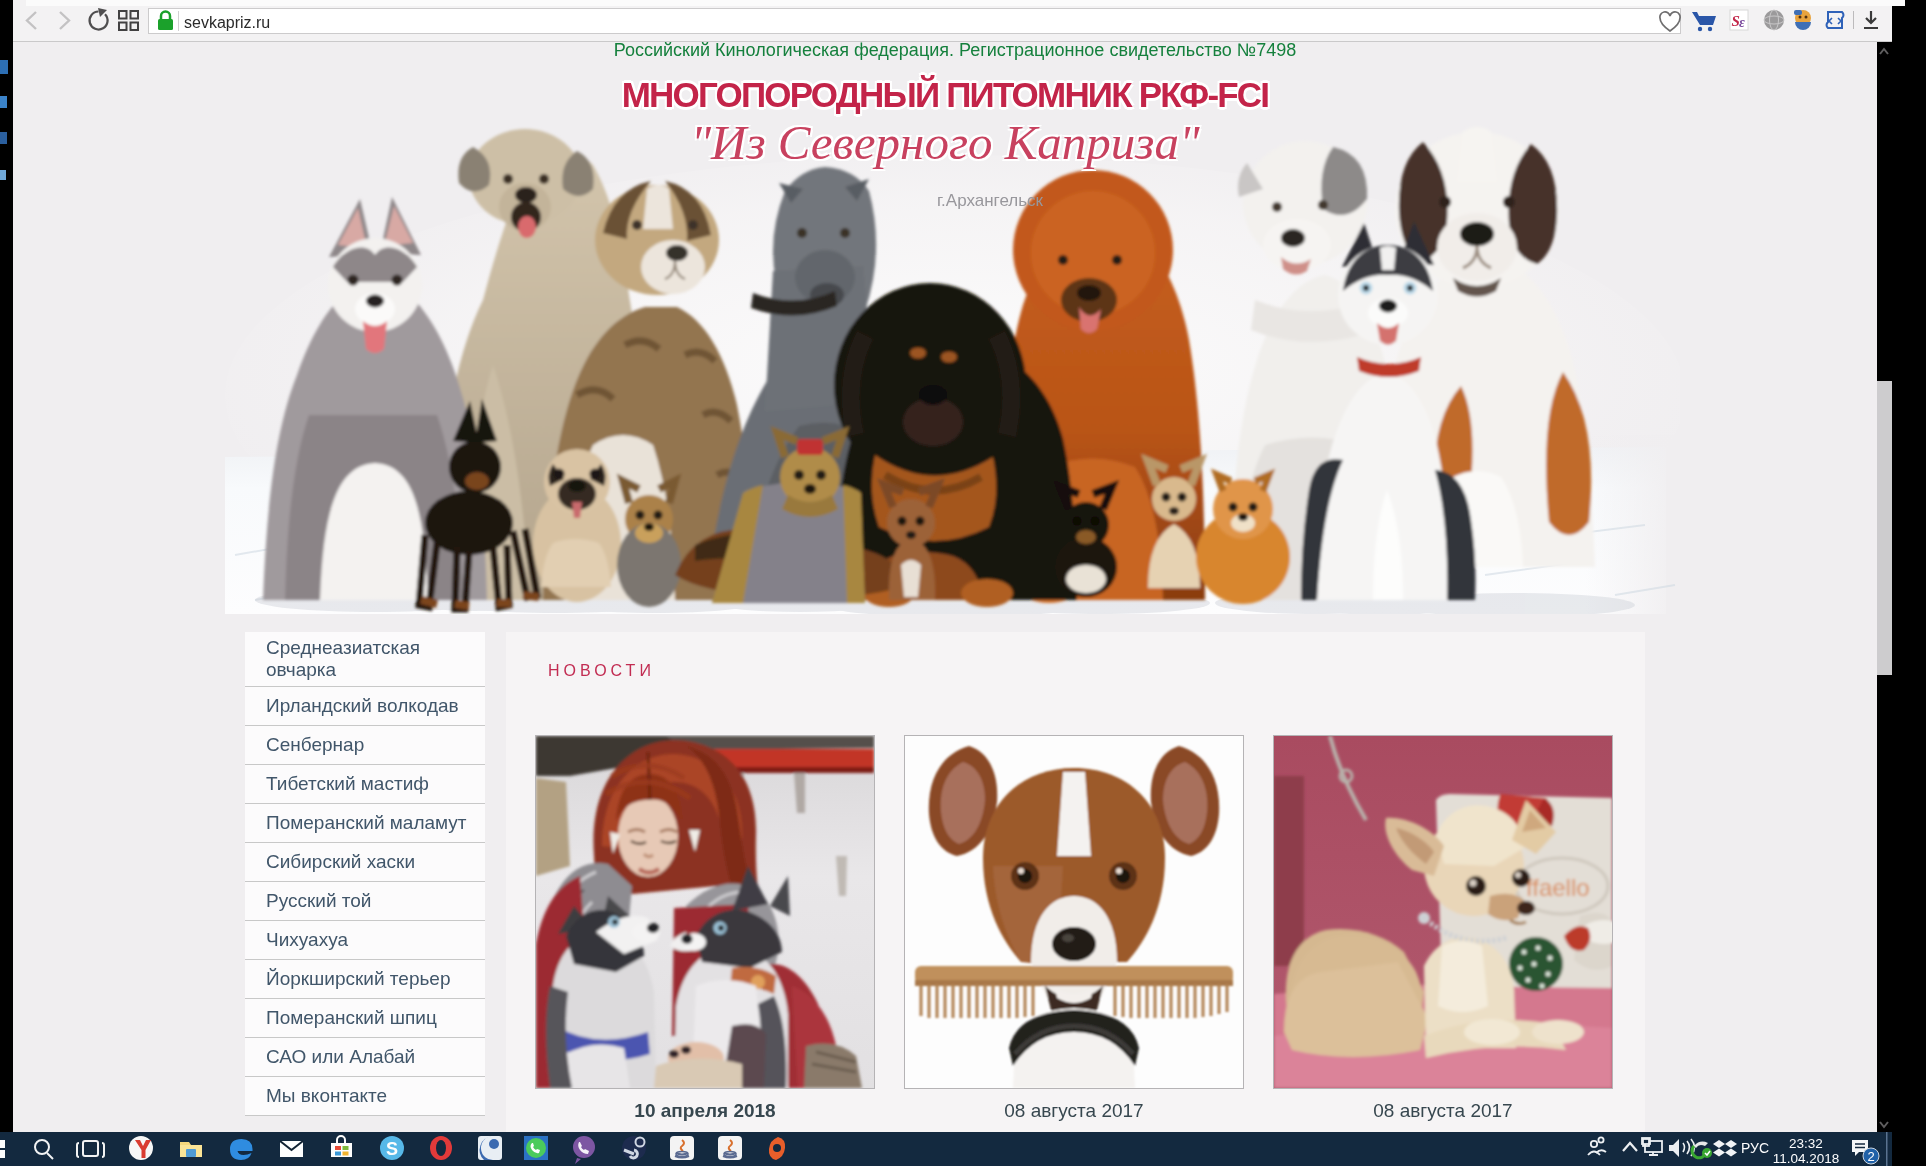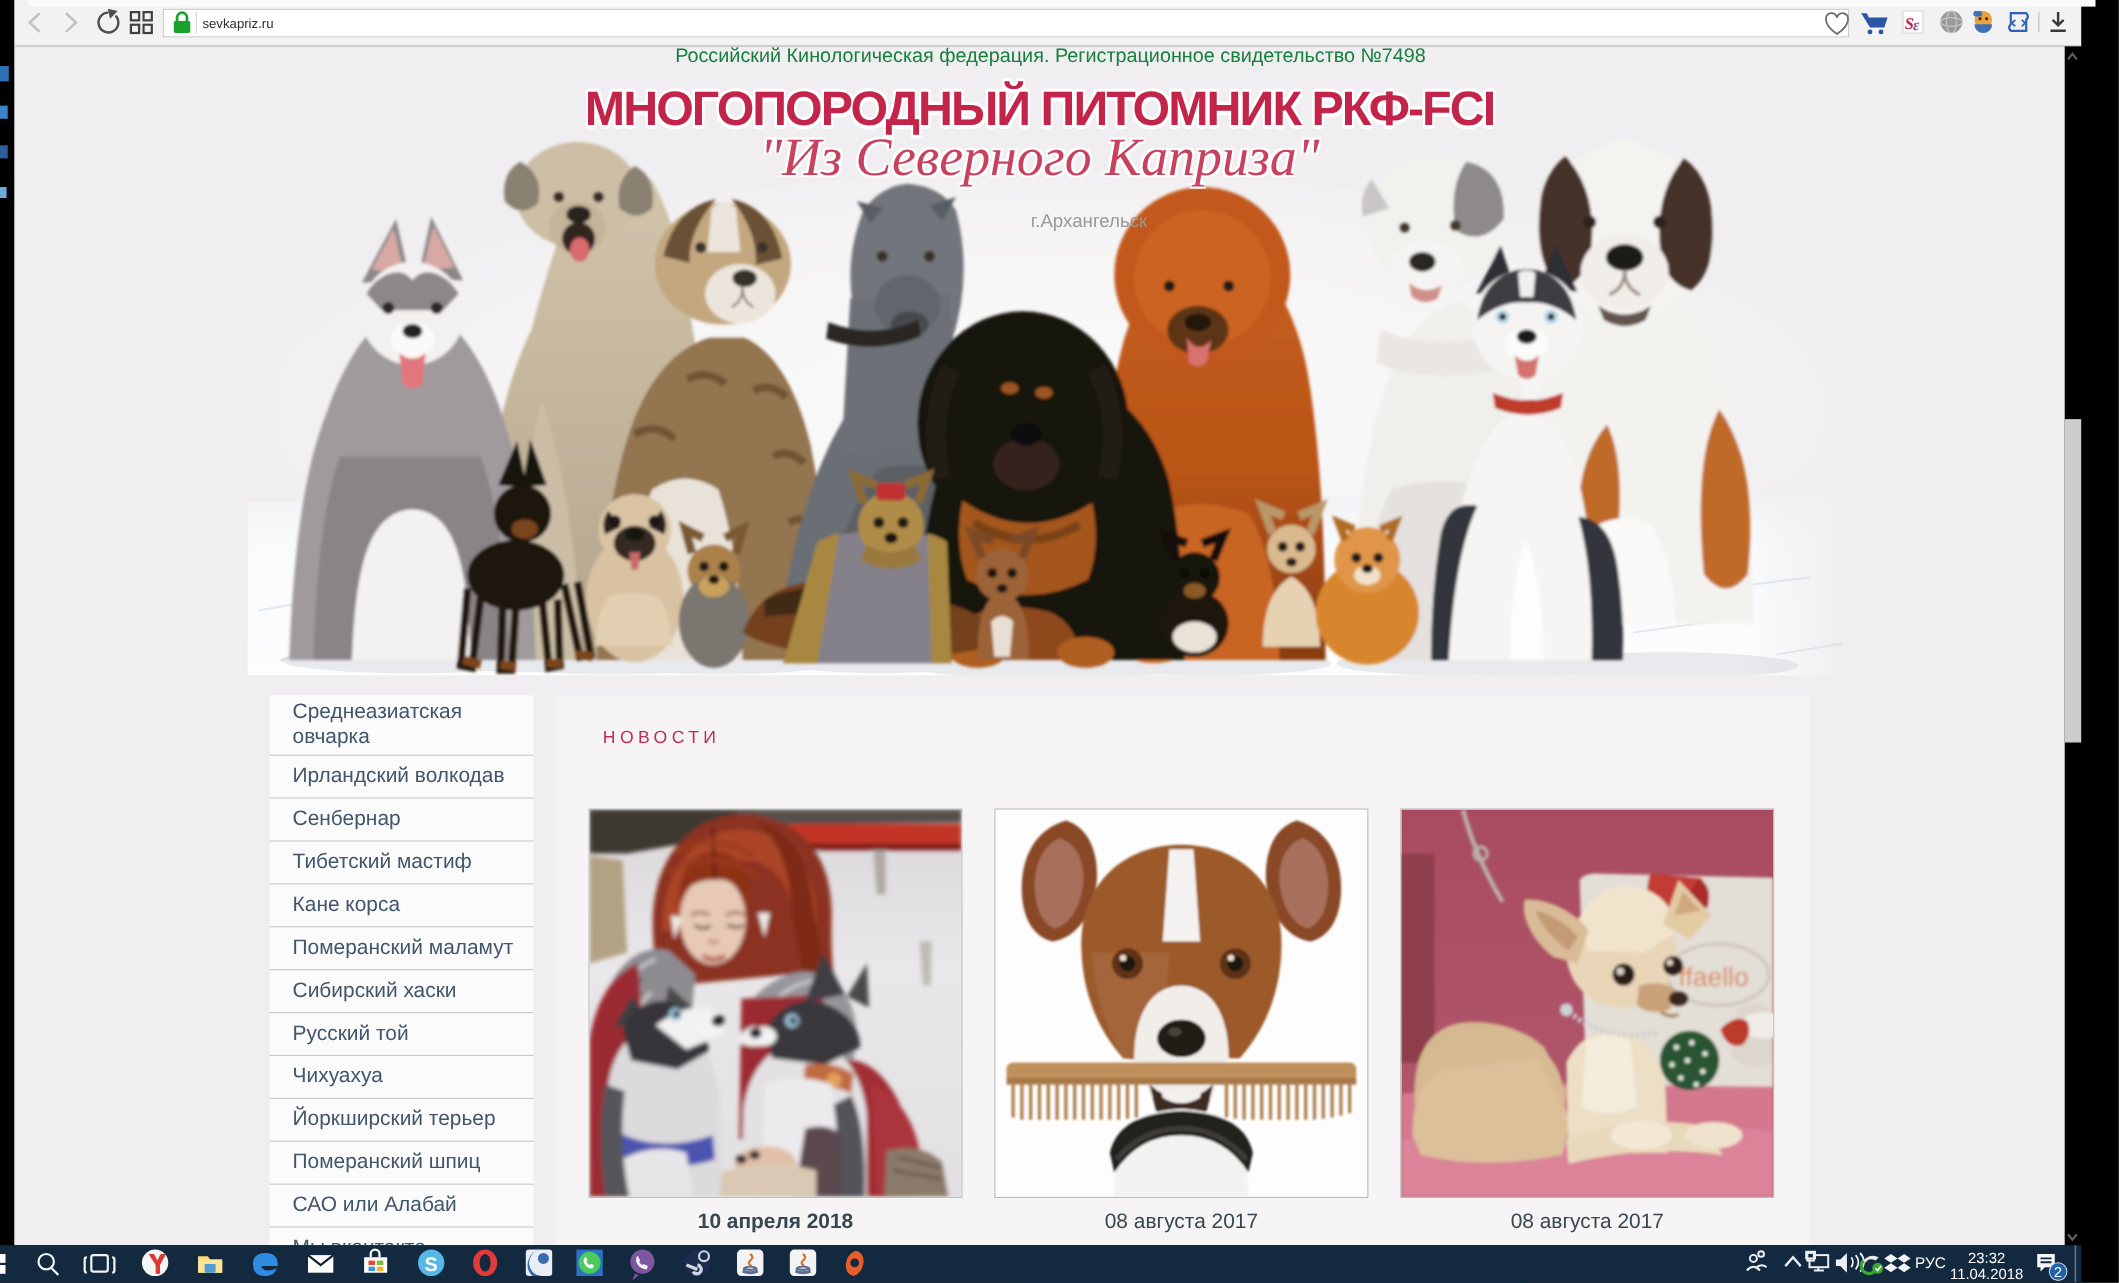--- a/index.html
+++ b/index.html
@@ -2,25 +2,25 @@
 <html><head>
 <meta charset="utf-8">
 <style>
   * { margin:0; padding:0; box-sizing:border-box; }
   html,body { width:1926px; height:1166px; overflow:hidden; background:#000;
     font-family:"Liberation Sans", sans-serif; }
   .abs { position:absolute; }
   #toolbar { position:absolute; left:13px; top:0; width:1879px; height:42px; background:#f3f2f3; border-bottom:1px solid #cac9ca; box-sizing:content-box; height:41px; }
   #topband { position:absolute; left:13px; top:0; width:1879px; height:6px; background:#fbfbfb; }
   #addrbar { position:absolute; left:148px; top:8px; width:1533px; height:26px; background:#fff; border:1px solid #cccbcc; }
-  #url { position:absolute; left:184px; z-index:8; top:14px; font-size:12px; color:#2a2a2a; }
+  #url { position:absolute; left:184px; z-index:8; top:14px; font-size:16px; color:#2a2a2a; }
   #page { position:absolute; left:13px; top:42px; width:1864px; height:1090px; background:#f0eef0; overflow:hidden; }
   
   .hdr1 { z-index:5; position:absolute; left:0; top:-2px; width:1884px; text-align:center; font-size:18px; color:#15803d; }
-  .hdr2 { z-index:5; position:absolute; left:0; top:33px; width:1864px; text-align:center; font-size:44px; letter-spacing:-1.8px; font-weight:bold; color:#c32449;
+  .hdr2 { z-index:5; position:absolute; left:0; top:33px; width:1864px; text-align:center; font-size:35px; letter-spacing:-1.8px; font-weight:bold; color:#c32449;
      text-shadow:-2px -2px 0 #fff, 2px -2px 0 #fff, -2px 2px 0 #fff, 2px 2px 0 #fff, 0 3px 0 #fff, 0 -3px 0 #fff; }
   .hdr3 { z-index:5; position:absolute; left:0; top:72px; width:1864px; text-align:center; font-size:49px; font-style:italic; color:#c8415f; font-family:"Liberation Serif", serif;
      text-shadow:-2px -2px 0 #fff, 2px -2px 0 #fff, -2px 2px 0 #fff, 2px 2px 0 #fff; }
   .hdr4 { z-index:5; position:absolute; left:0; top:149px; width:1864px; text-align:center; font-size:17px; color:#98979c;margin-left:45px; }
   #banner { z-index:1; position:absolute; left:212px; top:53px; width:1455px; height:519px; }
   
   #menu { position:absolute; left:232px; top:590px; width:240px; background:#fcfbfc; }
   #menu .mi { border-bottom:1px solid #c8c8c8; padding:0 12px 0 21px; font-size:19px; color:#41566a; letter-spacing:0; line-height:22px; display:flex; align-items:center; height:39px; white-space:nowrap; }
   #menu .mi2 { height:55px; white-space:normal; }
   
@@ -386,21 +386,20 @@
       <ellipse cx="1018" cy="422" rx="5" ry="4" fill="#1c1611"></ellipse>
     </g>
   </g>
   </svg>
   </div>
   <div id="menu">
     <div class="mi mi2">Среднеазиатская овчарка</div>
     <div class="mi">Ирландский волкодав</div>
     <div class="mi">Сенбернар</div>
     <div class="mi">Тибетский мастиф</div>
-    <div class="mi">Кане корса</div>
     <div class="mi">Померанский маламут</div>
     <div class="mi">Сибирский хаски</div>
     <div class="mi">Русский той</div>
     <div class="mi">Чихуахуа</div>
     <div class="mi">Йоркширский терьер</div>
     <div class="mi">Померанский шпиц</div>
     <div class="mi">САО или Алабай</div>
     <div class="mi">Мы вконтакте</div>
   </div>
   <div id="content"></div>

